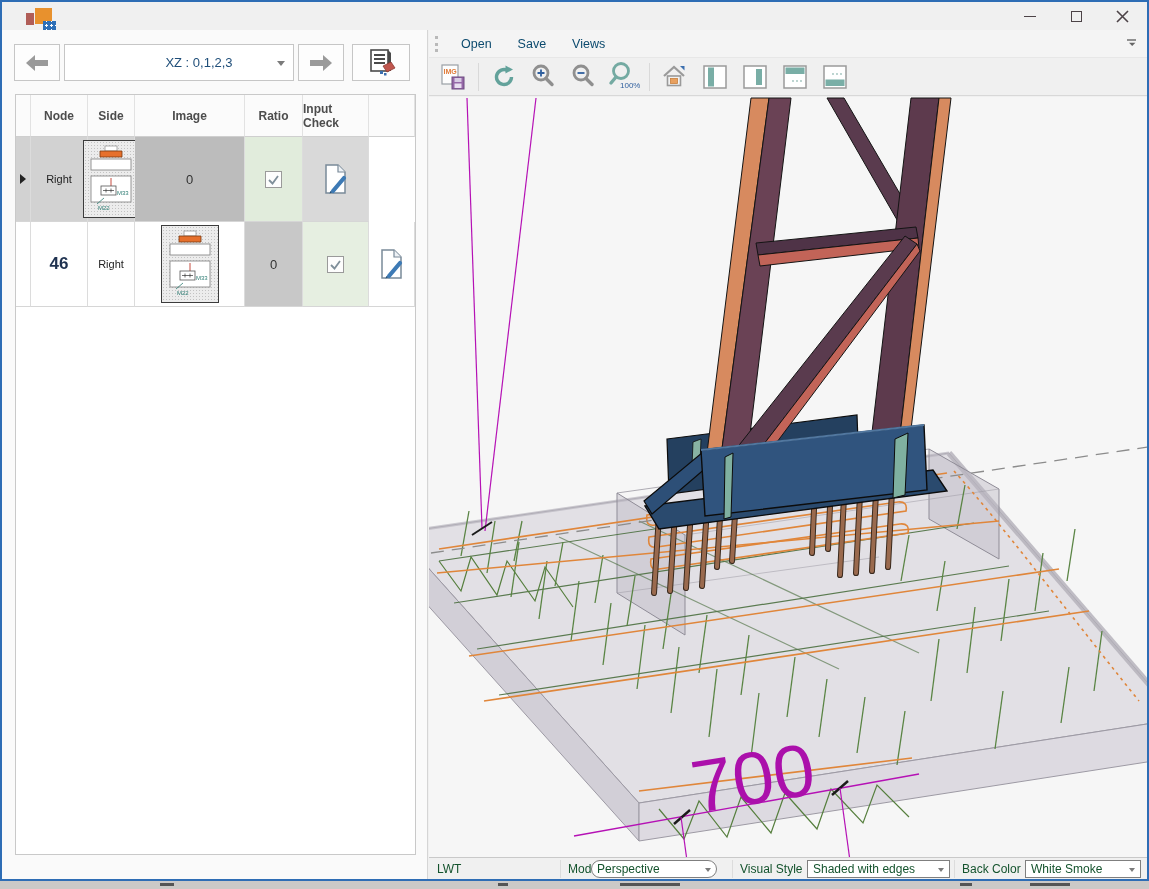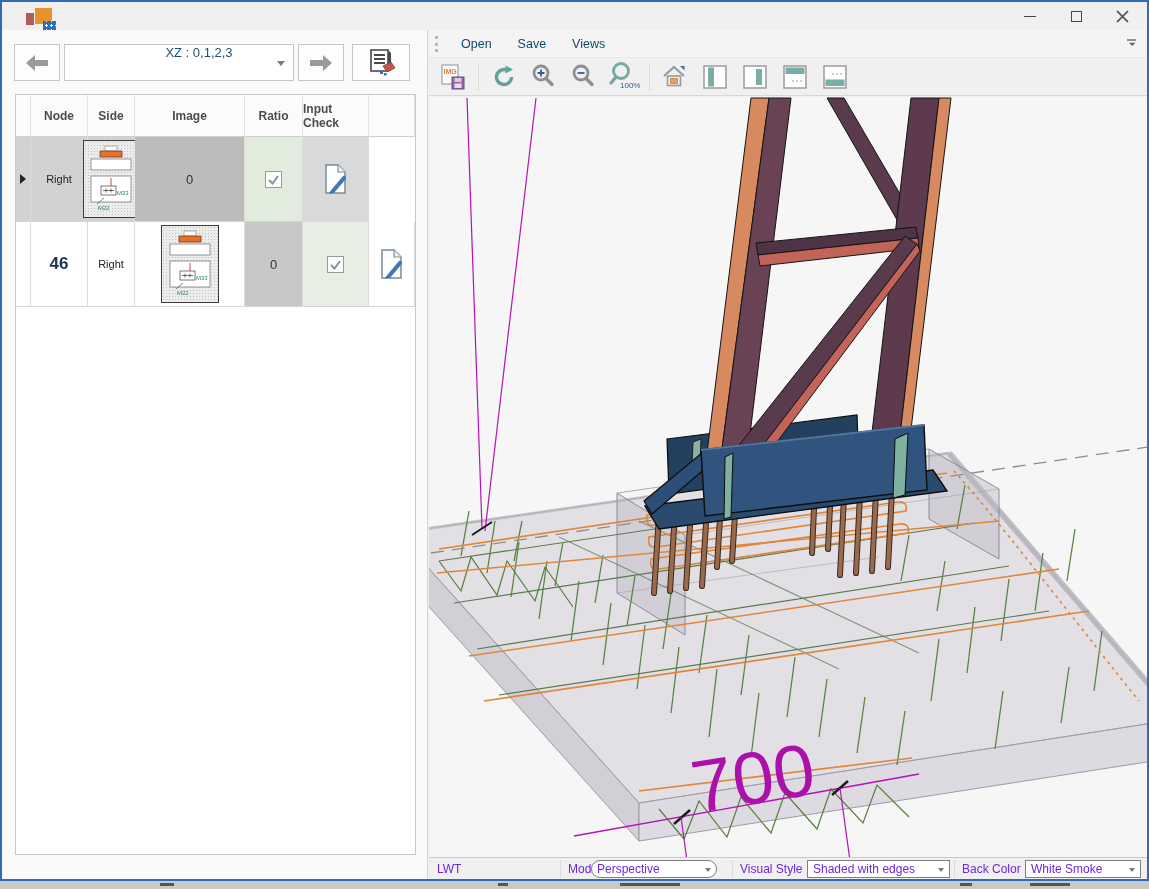--- a/index.html
+++ b/index.html
@@ -19,21 +19,21 @@
   .glyph-min { width:12px; height:0; border-top:1.6px solid #4c4347; }
   .glyph-max { width:11px; height:11px; border:1.6px solid #4c4347; }
 
   
   .left-panel { position:absolute; left:0; top:28px; width:426px; bottom:0; background:#fafafa; border-right:1px solid #d5d5d5; }
   .nav-btn { position:absolute; top:14px; height:37px; background:#fdfdfd; border:1px solid #c6c6c6; display:flex; align-items:center; justify-content:center; }
   .btn-back { left:12px; width:46px; }
   .btn-fwd  { left:296px; width:46px; }
   .btn-report { left:350px; width:58px; }
   .combo-main { position:absolute; left:62px; top:14px; width:230px; height:37px; background:#fff; border:1px solid #c6c6c6;
-                display:flex; align-items:flex-start; justify-content:center;padding-left:40px; }
+                display:flex; align-items:center; justify-content:center;padding-left:40px; }
   .combo-main .val { color:#1f4e79; font-size:13px; }
   .caret { width:0; height:0; border-left:4px solid transparent; border-right:4px solid transparent; border-top:5px solid #7b7b7b; }
   .combo-main .caret { position:absolute; right:8px; top:16px; }
 
   
   .grid { position:absolute; left:13px; top:64px; width:401px; bottom:24px; background:#fff; border:1px solid #c9c9c9; }
   .g-row { display:grid; grid-template-columns:15px 57px 47px 110px 58px 66px 1fr; }
   .g-head { height:42px; }
   .g-head .cell { border-bottom:1px solid #cfcfcf; border-right:1px solid #e2e2e2; display:flex; align-items:center; justify-content:center;
                   font-size:12px; font-weight:bold; color:#4d4d4d; background:#fbfbfb; }
@@ -63,21 +63,21 @@
   .menu-item { font-size:12.5px; color:#0c4a6e; padding:0 13px; height:100%; display:flex; align-items:center; }
   .overflow-btn { position:absolute; right:6px; top:6px; width:16px; height:16px; }
 
   .toolbar { position:absolute; left:0; top:28px; right:0; height:38px; background:#f0f0f0; border-bottom:1px solid #d8d8d8;
              display:flex; align-items:center; padding-left:4px; }
   .tool-btn { width:40px; height:34px; display:flex; align-items:center; justify-content:center; }
   .tool-sep { width:1px; height:28px; background:#d9d9d9; margin:0 5px; }
 
   .viewport { position:absolute; left:0; top:67px; right:0; bottom:22px; background:#f6f6f6; overflow:hidden; }
 
-  .statusbar { position:absolute; left:0; bottom:0; right:0; height:22px; background:#f0f0f0; border-top:1px solid #c9c9c9; font-size:12px; color:#6d28d9; }
+  .statusbar { position:absolute; left:0; bottom:0; right:0; height:22px; background:#f0f0f0; border-top:1px solid #c9c9c9; font-size:12px; color:#14532d; }
   .sb-abs { position:absolute; top:0; height:22px; display:flex; align-items:center; }
   .sb-sep { position:absolute; top:2px; width:1px; height:18px; background:#dcdcdc; }
   .sb-combo { position:absolute; top:2px; height:18px; background:#fff; border:1px solid #7f7f7f; display:flex; align-items:center; padding-left:5px; font-size:12px; }
   .sb-combo .caret { position:absolute; right:5px; top:7px; border-left-width:3.5px; border-right-width:3.5px; border-top-width:4.5px; }
 
   
   .strip { position:absolute; left:0; top:881px; width:1149px; height:8px; background:#cbc9c7; }
   .strip .mark { position:absolute; top:2px; height:3px; background:#555; }
 
   svg text { font-family:"Liberation Sans", sans-serif; }

